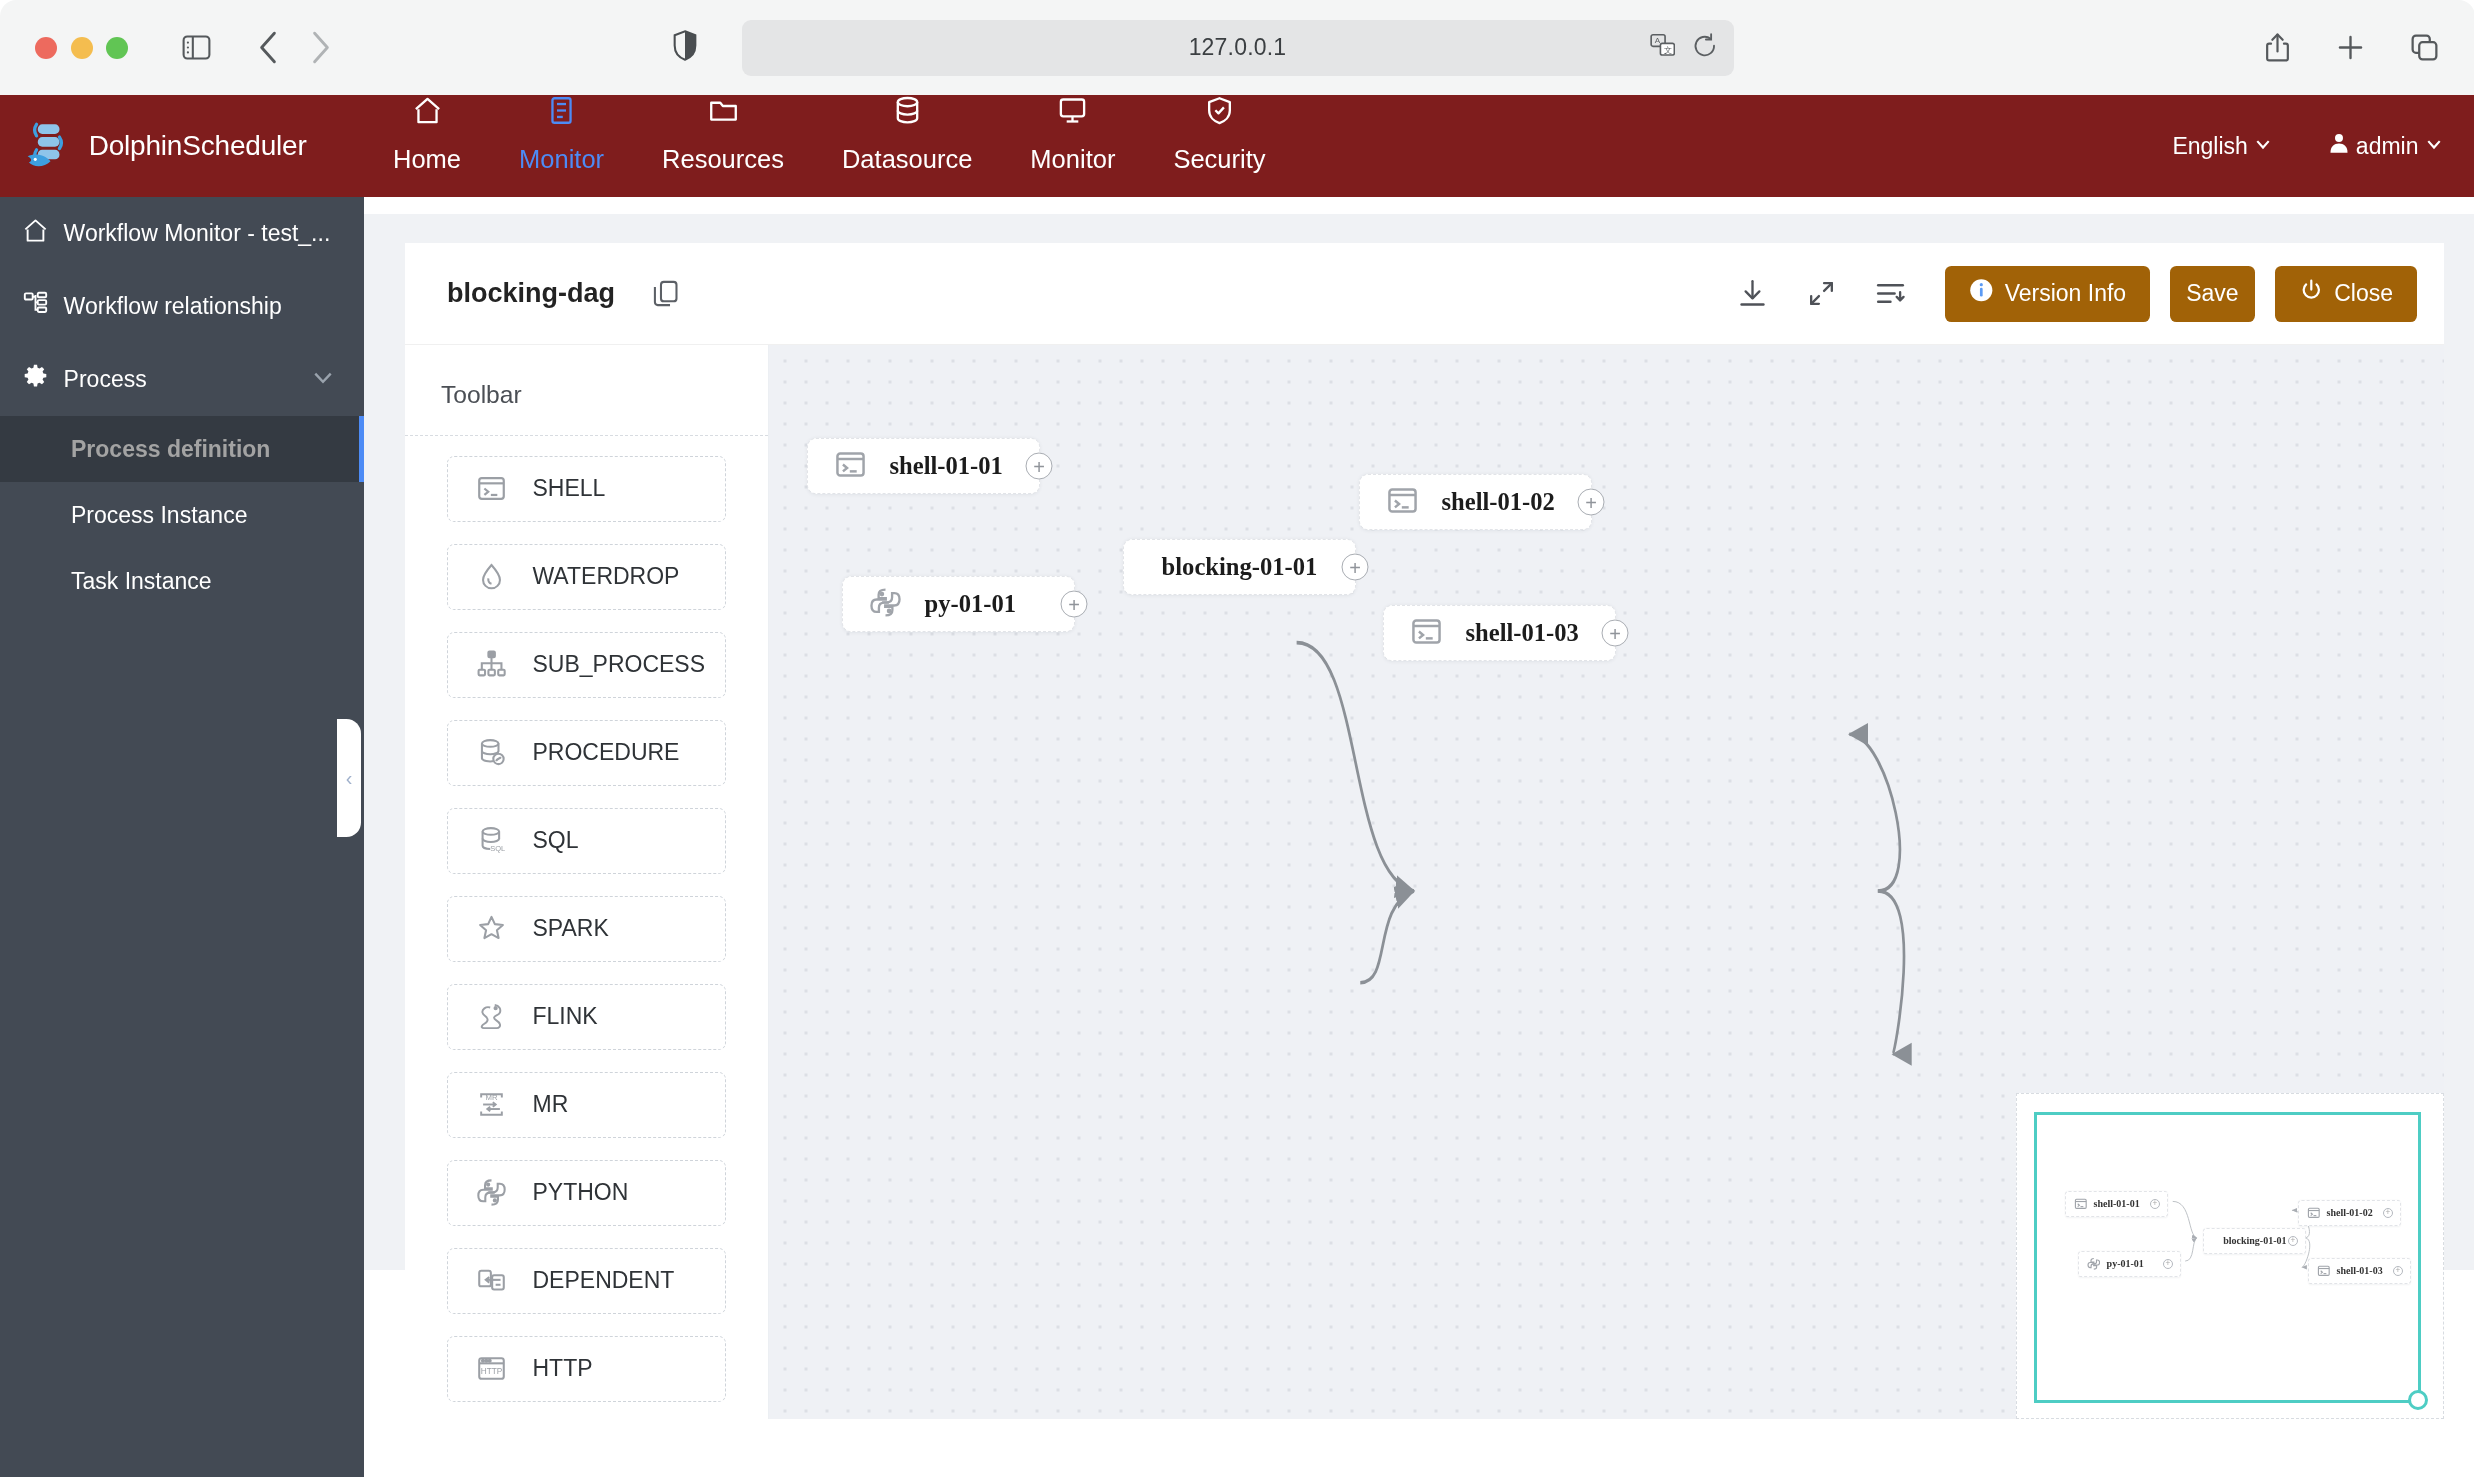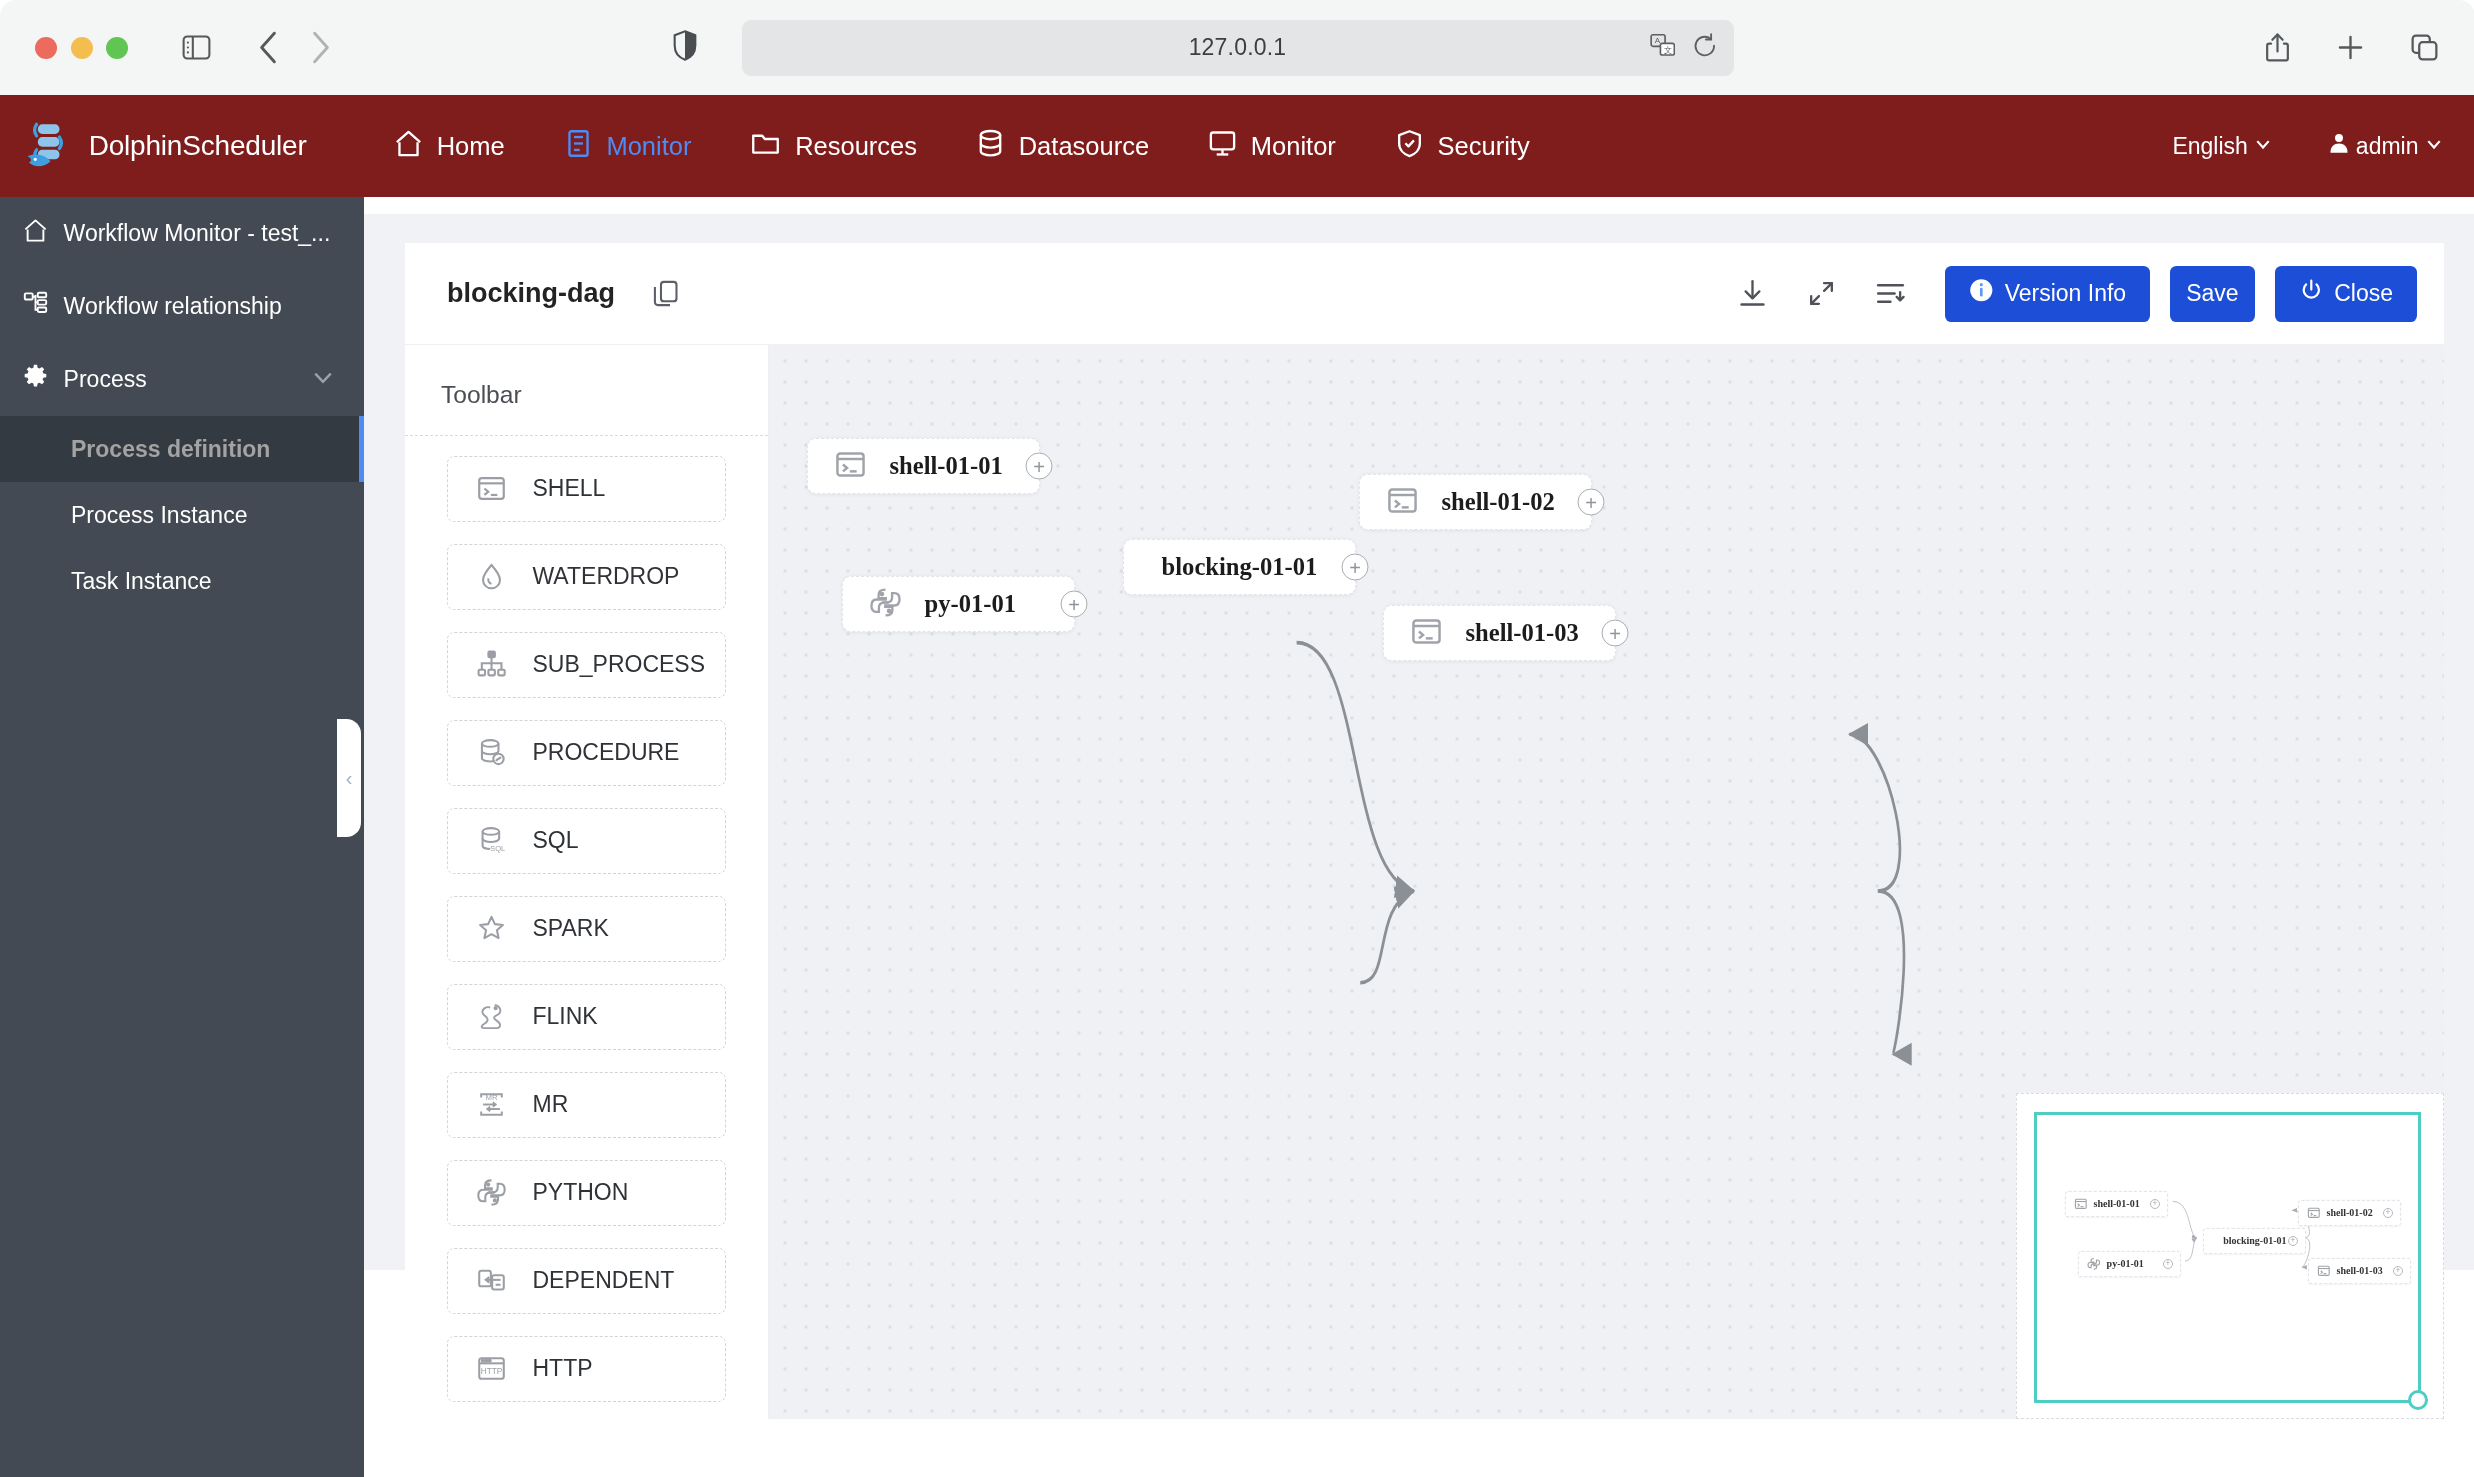--- a/index.html
+++ b/index.html
@@ -42,21 +42,21 @@
   
   .app-header {
     position: absolute; top: 95px; left: 0; width: 2475px; height: 102px;
     background: #7f1d1d; display: flex; align-items: center;
   }
   .logo-zone { width: 364px; display: flex; align-items: center; gap: 12.7px; padding-left: 20px; }
   .logo-text { color: #ffffff; font-size: 28px; font-weight: 400; letter-spacing: -0.2px; }
   .nav-items { display: flex; align-items: center; gap: 0px; }
   .nav-item {
     display: flex; align-items: center; gap: 12.7px; color: #ffffff;
-    font-size: 25.5px; padding: 0 29px; cursor: pointer; height: 102px;
+    font-size: 25.5px; padding: 0 29px; cursor: pointer; height: 102px; flex-direction: column;
   }
   .nav-item.active { color: #4d8bf5; }
   .header-right { position: absolute; right: 31px; display: flex; align-items: center; gap: 55px; color: #fff; font-size: 23px; }
   .hr-item { display: flex; align-items: center; gap: 5.5px; cursor: pointer; }
 
   
   .sidebar {
     position: absolute; top: 197px; left: 0; width: 364px; height: 1281px;
     background: #434a54;
   }
@@ -91,21 +91,21 @@
 
   .dag-header {
     height: 102px; display: flex; align-items: center; padding: 0 27px 0 42px;
     border-bottom: 0.9px solid #f0f0f0;
   }
   .dag-title { font-size: 27px; font-weight: bold; color: #232323; }
   .copy-btn { margin-left: 35px; color: #5c6066; cursor: pointer; display: flex; }
   .dag-actions { margin-left: auto; display: flex; align-items: center; gap: 0; }
   .icon-btn { width: 69px; height: 55px; display: flex; align-items: center; justify-content: center; color: #4f5258; cursor: pointer; }
   .btn {
-    background: #1d4ed8; color: #ffffff; border: none; border-radius: 6.4px;
+    background: #a16207; color: #ffffff; border: none; border-radius: 6.4px;
     height: 56px; font-size: 23px; font-family: inherit; cursor: pointer;
     display: flex; align-items: center; justify-content: center; gap: 11px;
     padding: 0 24px; margin-left: 20px; text-align: center;
   }
   .btn.save { padding: 0 16px; }
 
   .workspace { display: flex; height: 1074px; margin-top: 0; }
 
   .toolbar-panel {
     width: 364px; background: #ffffff; flex-shrink: 0;

